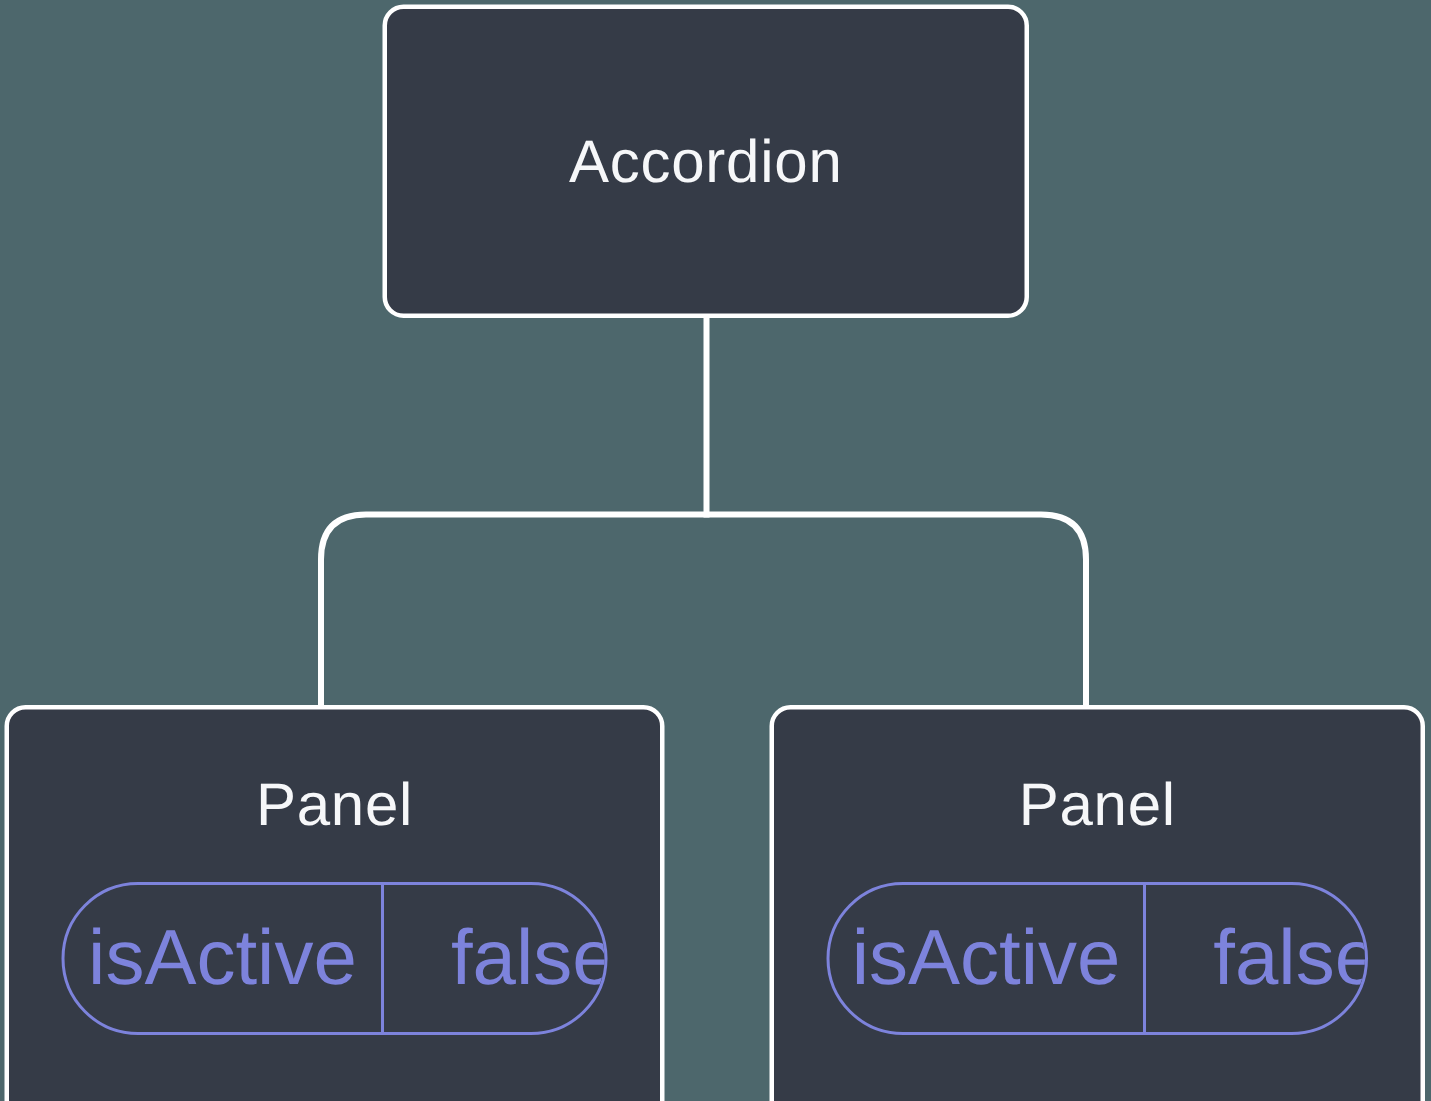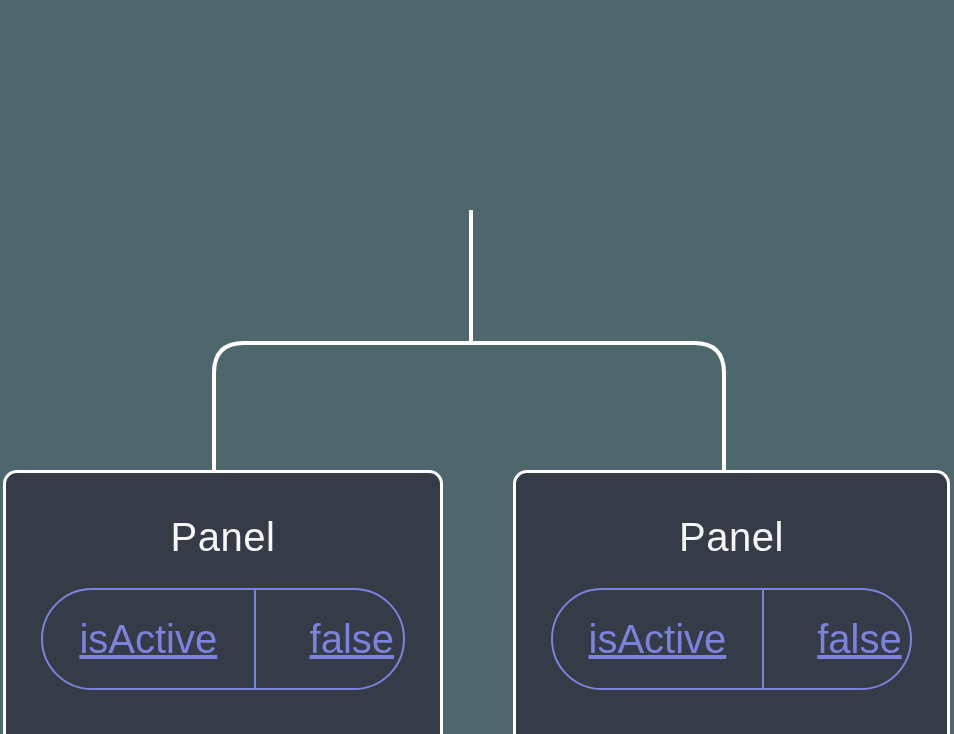--- a/index.html
+++ b/index.html
@@ -80,43 +80,45 @@
     border-radius: 51px;
     display: flex;
     align-items: stretch;
     overflow: hidden;
   }
   .pill-cell {
     display: flex;
     align-items: center;
     justify-content: center;
     color: var(--state-accent);
-    font-size: 40px;
+    font-size: 52px;
     line-height: 1;
-    text-decoration: underline;
   }
   .pill-key {
     flex: 0 0 58.5%;
     border-right: 2px solid var(--state-accent);
   }
   .pill-value {
     flex: 1 1 auto;
     margin-left: 45px;
   }
 </style>
 </head>
 <body>
 
 <div class="stage">
 
   <svg class="connectors" viewBox="0 0 954 734" xmlns="http://www.w3.org/2000/svg">
     <path d="M471 210 L471 345"></path>
     <path d="M214 470 L214 373 Q214 343 244 343 L694 343 Q724 343 724 373 L724 470"></path>
   </svg>
 
+  <div class="node node-root">
+    <span class="node-label">Accordion</span>
+  </div>
 
   <div class="node node-panel left">
     <div class="node-label panel-title">Panel</div>
     <div class="state-pill">
       <span class="pill-cell pill-key">isActive</span>
       <span class="pill-cell pill-value">false</span>
     </div>
   </div>
 
   <div class="node node-panel right">

